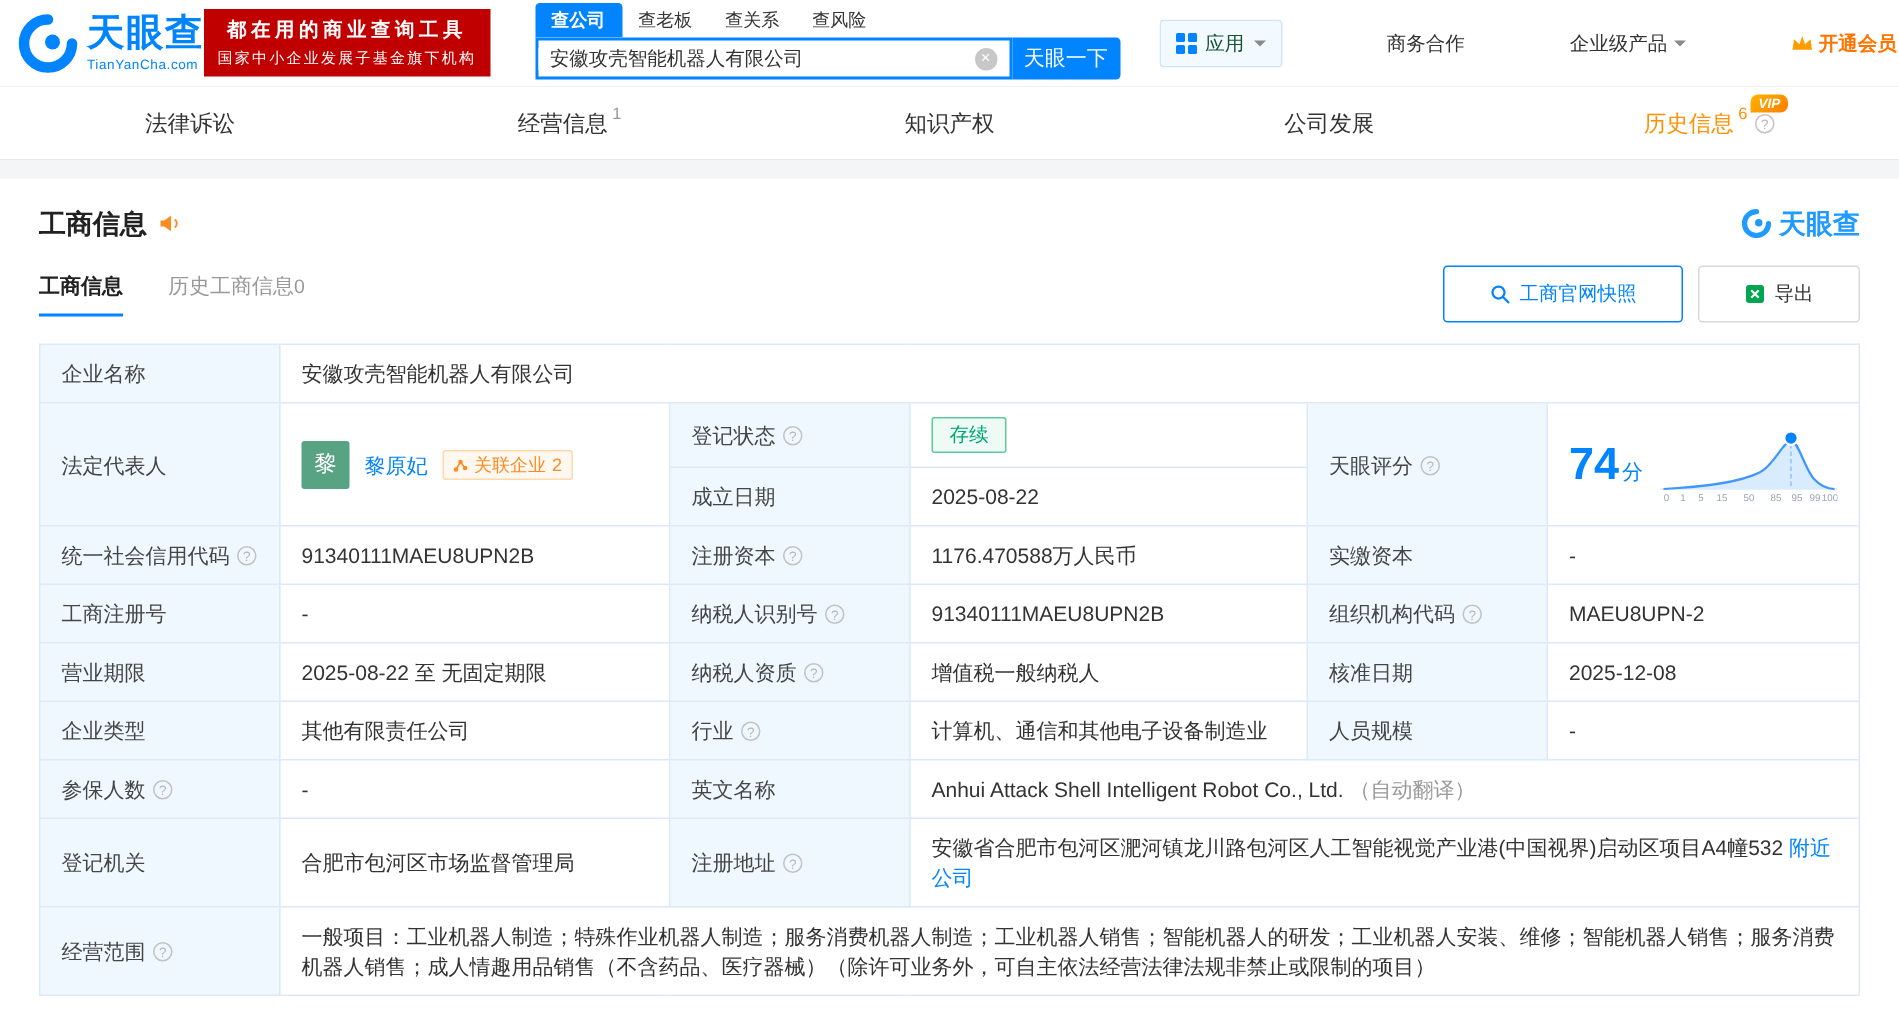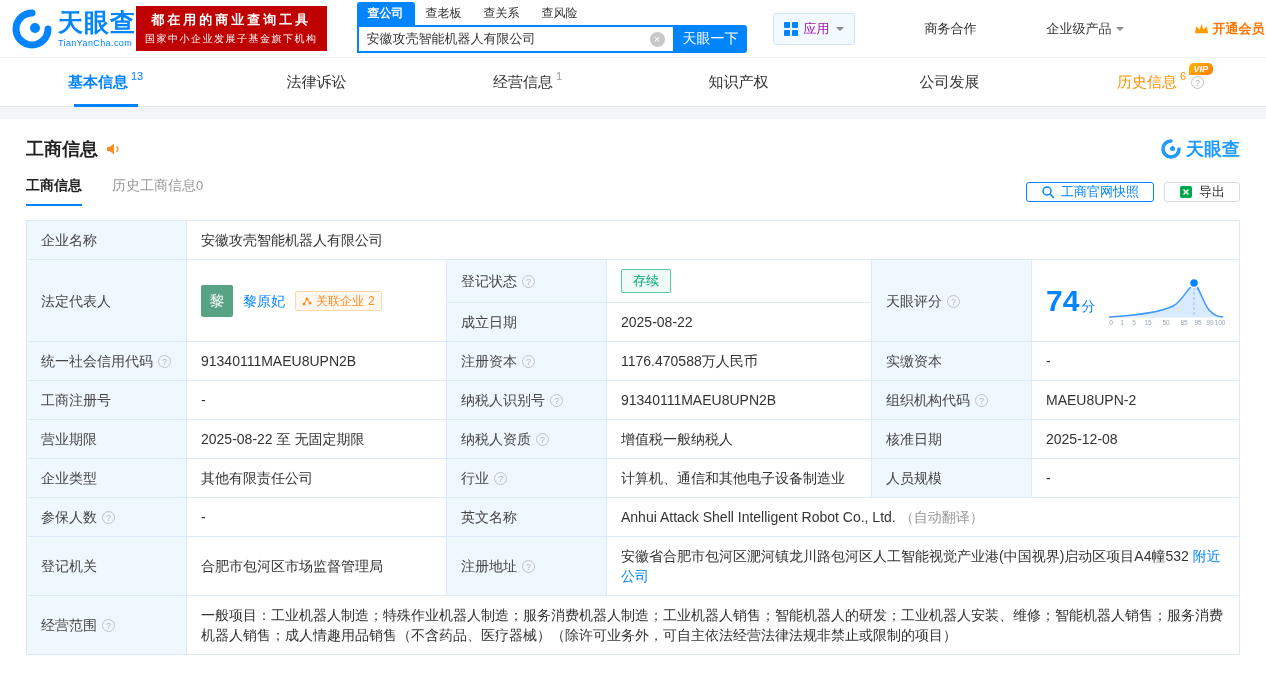--- a/index.html
+++ b/index.html
@@ -27,21 +27,21 @@
   .search-box input { flex:1; min-width:0; border:none; outline:none; font-size:13px; padding:0 8px;
     color:#333; font-family:inherit; }
   .clear-icon { width:15px; height:15px; border-radius:50%; background:#c7c7c7; color:#fff;
     font-size:11px; line-height:15px; text-align:center; margin-right:8px; cursor:pointer; flex:0 0 auto; }
   .search-btn { width:72px; height:28px; background:#0084ff; color:#fff; border:none; font-size:14px;
     font-family:inherit; border-radius:0 3px 3px 0; cursor:pointer; }
 
   .top-menu { display:flex; align-items:center; gap:22px; margin-left:26px; flex:1;
     overflow:hidden; white-space:nowrap; }
   .apps-btn { display:flex; align-items:center; gap:6px; border:1px solid #cfe4fb; background:#f2f9ff;
-    padding:6px 10px; border-radius:3px; font-size:13px; color:#a21caf; cursor:pointer; flex:0 0 auto; }
+    padding:6px 10px; border-radius:3px; font-size:13px; color:#14532d; cursor:pointer; flex:0 0 auto; }
   .menu-item { font-size:13px; color:#333; display:flex; align-items:center; gap:4px; cursor:pointer; flex:0 0 auto;margin-left:48px; }
   .menu-item.vip { color:#ff7500; font-weight:700; }
   .caret { width:0; height:0; border:4px solid transparent; border-top-color:#8a8a8a; margin-top:4px; }
   .bell-wrap { position:relative; cursor:pointer; flex:0 0 auto; display:flex; }
   .red-dot { position:absolute; top:-2px; right:-3px; width:6px; height:6px; border-radius:50%; background:#ff4d4f; }
 
   
   .navbar { height:50px; background:#fff; display:flex; border-top:1px solid #f2f2f2;
     border-bottom:1px solid #e9e9e9; }
   .nav-tab { flex:1; display:flex; align-items:center; justify-content:center; font-size:15px;
@@ -63,21 +63,21 @@
   .title-row { display:flex; align-items:center; justify-content:space-between; }
   .sec-title { display:flex; align-items:center; gap:7px; font-size:18px; font-weight:700; color:#222; }
   .brand { display:flex; align-items:center; gap:5px; font-size:18px; font-weight:700; color:#1f9bff; }
 
   .subtab-row { display:flex; align-items:center; justify-content:space-between; margin-top:16px; }
   .subtabs { display:flex; gap:30px; }
   .subtab { font-size:14px; color:#999; padding-bottom:9px; cursor:pointer; border-bottom:2px solid transparent; }
   .subtab.active { color:#222; font-weight:700; border-bottom-color:#0084ff; }
   .subtab .cnt { font-size:13px; }
   .actions { display:flex; gap:10px; }
-  .btn { height:20px; display:flex; align-items:center; gap:6px; padding:0 14px; background:#fff;
+  .btn { height:38px; display:flex; align-items:center; gap:6px; padding:0 30px; background:#fff;
     font-size:13px; border-radius:3px; cursor:pointer; font-family:inherit; }
   .btn-snapshot { border:1px solid #0084ff; color:#0084ff; }
   .btn-export { border:1px solid #d9d9d9; color:#333; }
 
   
   .info-table { width:100%; border-collapse:collapse; table-layout:fixed; margin-top:14px; }
   .info-table td { border:1px solid #dce9f8; font-size:14px; color:#333; padding:9px 14px;
     line-height:20px; vertical-align:middle; word-break:break-all; }
   .info-table td.lbl { background:#f0f8ff; color:#454545; }
   .q { display:inline-block; width:13px; height:13px; border:1px solid #c2c2c2; border-radius:50%;
@@ -167,24 +167,20 @@
       </svg>
       <span class="red-dot"></span>
     </span>
     <span class="menu-item">
       <span>超级风...</span>
     </span>
   </div>
 </header>
 
 <nav class="navbar">
-  <div class="nav-tab active">
-    <span>基本信息</span>
-    <span class="cnt">13</span>
-  </div>
   <div class="nav-tab">
     <span>法律诉讼</span>
   </div>
   <div class="nav-tab">
     <span>经营信息</span>
     <span class="cnt">1</span>
   </div>
   <div class="nav-tab">
     <span>知识产权</span>
   </div>

